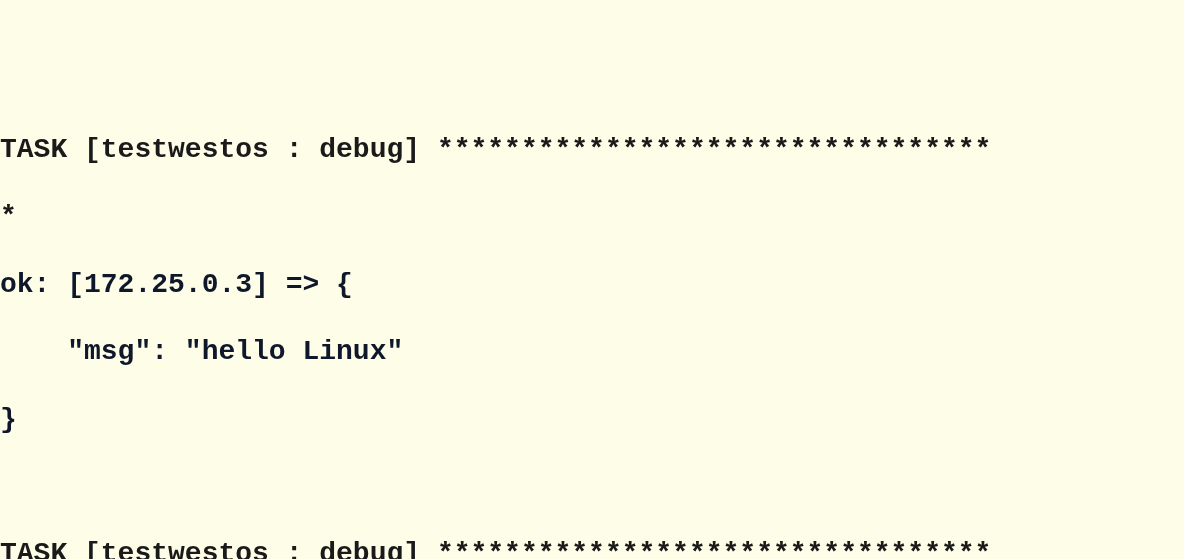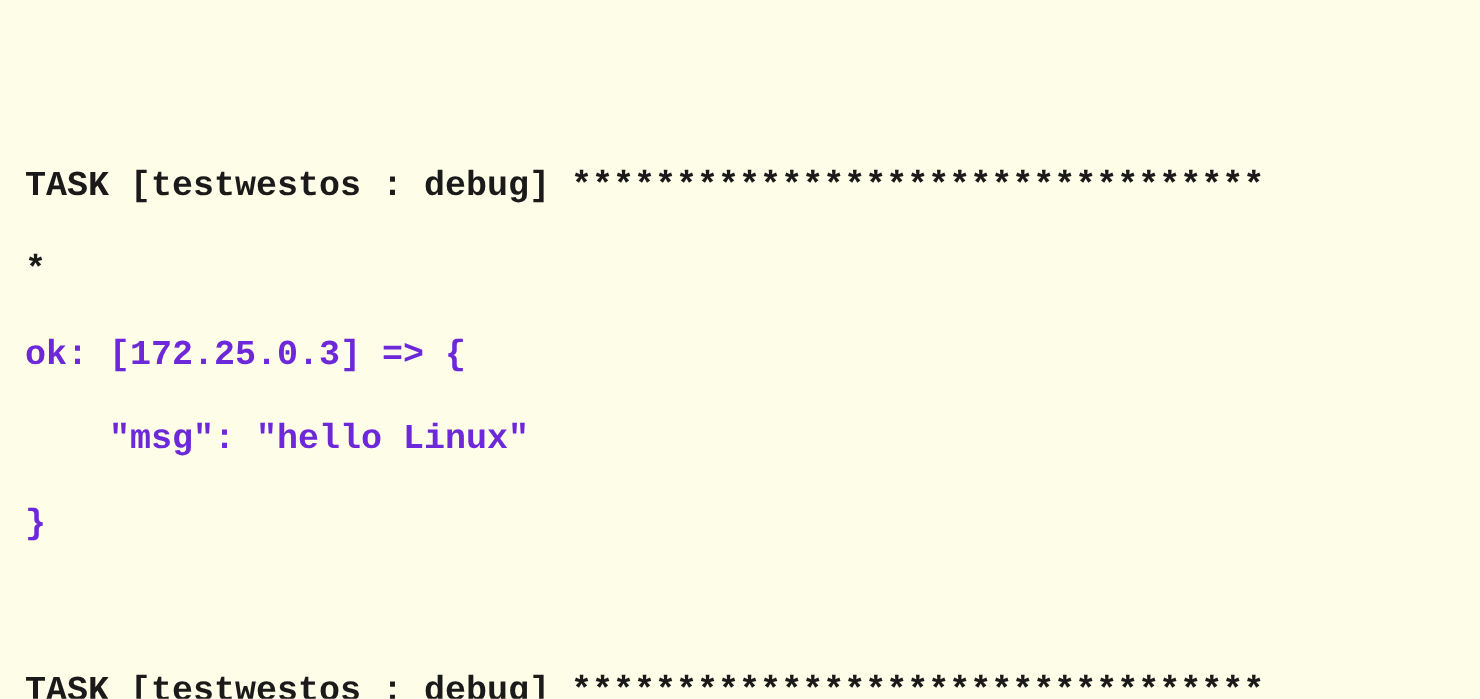--- a/index.html
+++ b/index.html
@@ -13,27 +13,26 @@
       font-size: 28px;
       font-weight: bold;
       padding: 8px 0;
       white-space: pre;
       overflow: hidden;
       width: 1184px;
       height: 559px;
     }
     .line {
       line-height: 1.3;
-      padding-left: 20px;
     }
     .black {
       color: #1a1a1a;
     }
     .green {
-      color: #6d28d9;
+      color: #0f172a;
     }
     .spacer {
       height: 36px;
     }
   </style>
 </head>
 <body>
 
 
 

